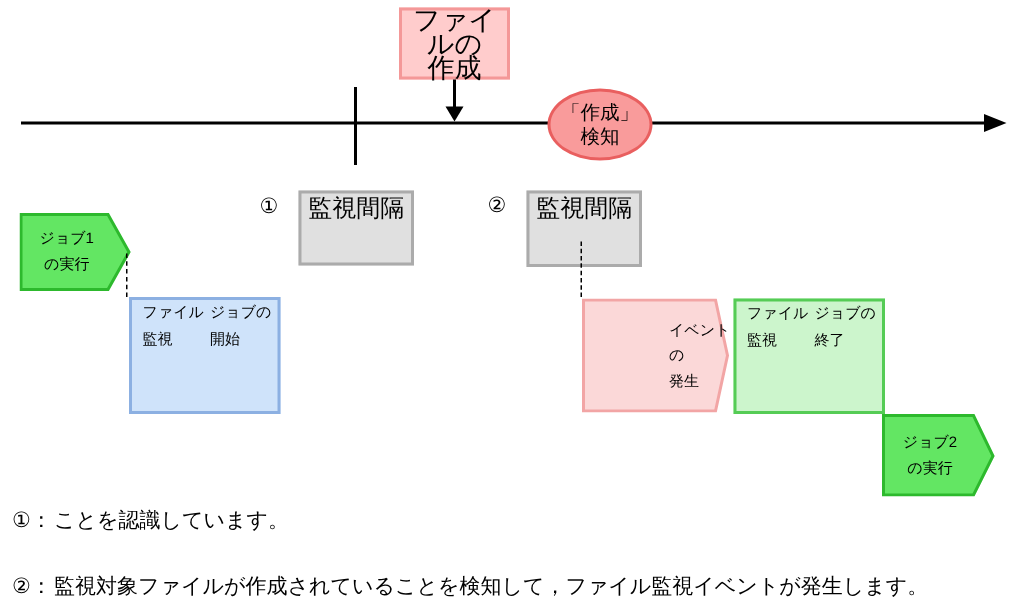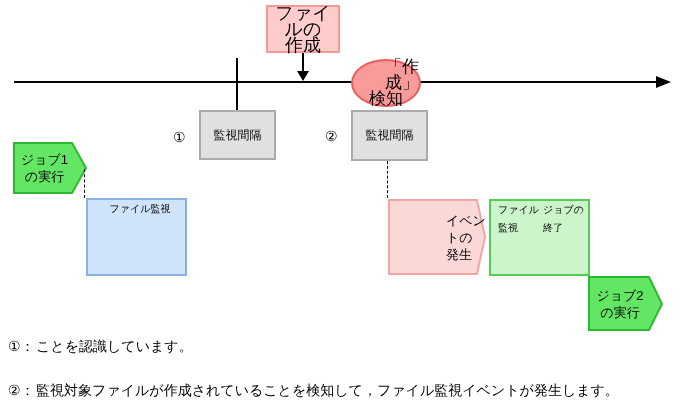--- a/index.html
+++ b/index.html
@@ -18,47 +18,47 @@
   
   .creation-box { left:266px; top:5px; width:74px; height:48px;
                   background:var(--pink-light,#ffcccc); border:2px solid var(--pink-border,#f49898);
                   display:flex; flex-direction:column; align-items:center; justify-content:center;
                   font-size:18px; line-height:16px; text-align:center; }
   .down-arrow-line { left:302px; top:53px; width:0; height:20px; border-left:2px solid #000; }
   .down-arrow-head { left:297px; top:71px; width:0; height:0;
                      border-top:10px solid #000; border-left:6px solid transparent; border-right:6px solid transparent; }
 
   
-  .detect-ellipse { left:351px; top:59px; width:70px; height:48px; border-radius:50%;
+  .detect-ellipse { left:365px; top:59px; width:70px; height:48px; border-radius:50%;
                     background:var(--salmon-fill,#f99b9b); border:2px solid var(--salmon-border,#e95f5f);
                     display:flex; flex-direction:column; align-items:center; justify-content:center;
-                    font-size:17px; line-height:16px; text-align:right; z-index:3; }
+                    font-size:13px; line-height:16px; text-align:right; z-index:3; }
 
   
   .interval-box { background:var(--gray-fill,#e0e0e0); border:2px solid var(--gray-border,#ababab);
-                  display:flex; align-items:center; justify-content:center; font-size:12px; }
+                  display:flex; align-items:flex-start; justify-content:center; font-size:16px;margin-top:17px; }
   .interval-box-1 { left:199px; top:110px; width:77px; height:50px; }
   .interval-box-2 { left:351px; top:110px; width:77px; height:51px; }
   .marker { font-size:14px; }
   .marker-1 { left:173px; top:129px; }
   .marker-2 { left:325px; top:128px; }
 
   
   .dash-1 { left:84px; top:169px; width:0; height:29px; border-left:1px dashed #000; }
   .dash-2 { left:387px; top:161px; width:0; height:37px; border-left:1px dashed #000; }
 
   
   .shape { display:block; }
   .shape-wrap { display:block; }
   .job1 { left:13px; top:142px; width:75px; height:52px; }
   .job2 { left:588px; top:276px; width:76px; height:55px; }
   .monitor { left:188px; top:198px; width:201px; height:78px; }
   .event { left:388px; top:199px; width:99px; height:76px; }
   .shape-label { position:absolute; inset:0; display:flex; flex-direction:column;
-                 align-items:center; justify-content:center; font-size:13px; line-height:17px; text-align:center; }
+                 align-items:center; justify-content:center; font-size:10px; line-height:17px; text-align:center; }
   .job1 .shape-label, .job2 .shape-label { padding-right:12px; }
   .event .shape-label { align-items:flex-start; padding-left:14px; text-align:left;margin-left:44px; }
   .green-poly { fill:var(--green-fill,#63e663); stroke:var(--green-border,#2db92d); stroke-width:2; }
   .pinkpent-poly { fill:var(--palepink-fill,#fbd8d8); stroke:var(--palepink-border,#f2a5a5); stroke-width:2; }
 
   
   .step-box { display:flex; flex-direction:row; justify-content:center;
               font-size:10px; line-height:18px; padding-left:7px; }
   .start-box { left:86px; top:198px; width:101px; height:78px;
                background:var(--blue-fill,#cfe3fa); border:2px solid var(--blue-border,#8cb0e2); }
@@ -110,20 +110,21 @@
       <div>ジョブ1</div>
       <div>の実行</div>
     </div>
   </div>
 
   <div class="abs dash-1"></div>
   <div class="abs dash-2"></div>
 
   <div class="abs step-box start-box">
     <div>ファイル監視</div>
+    <div>ジョブの開始</div>
   </div>
 
 
   <div class="abs event shape-wrap">
     <svg class="shape" width="99" height="76" viewBox="0 0 99 76">
       <polygon class="pinkpent-poly" points="1,1 89,1 97,38 89,75 1,75"></polygon>
     </svg>
     <div class="shape-label">
       <div>イベントの</div>
       <div>発生</div>

